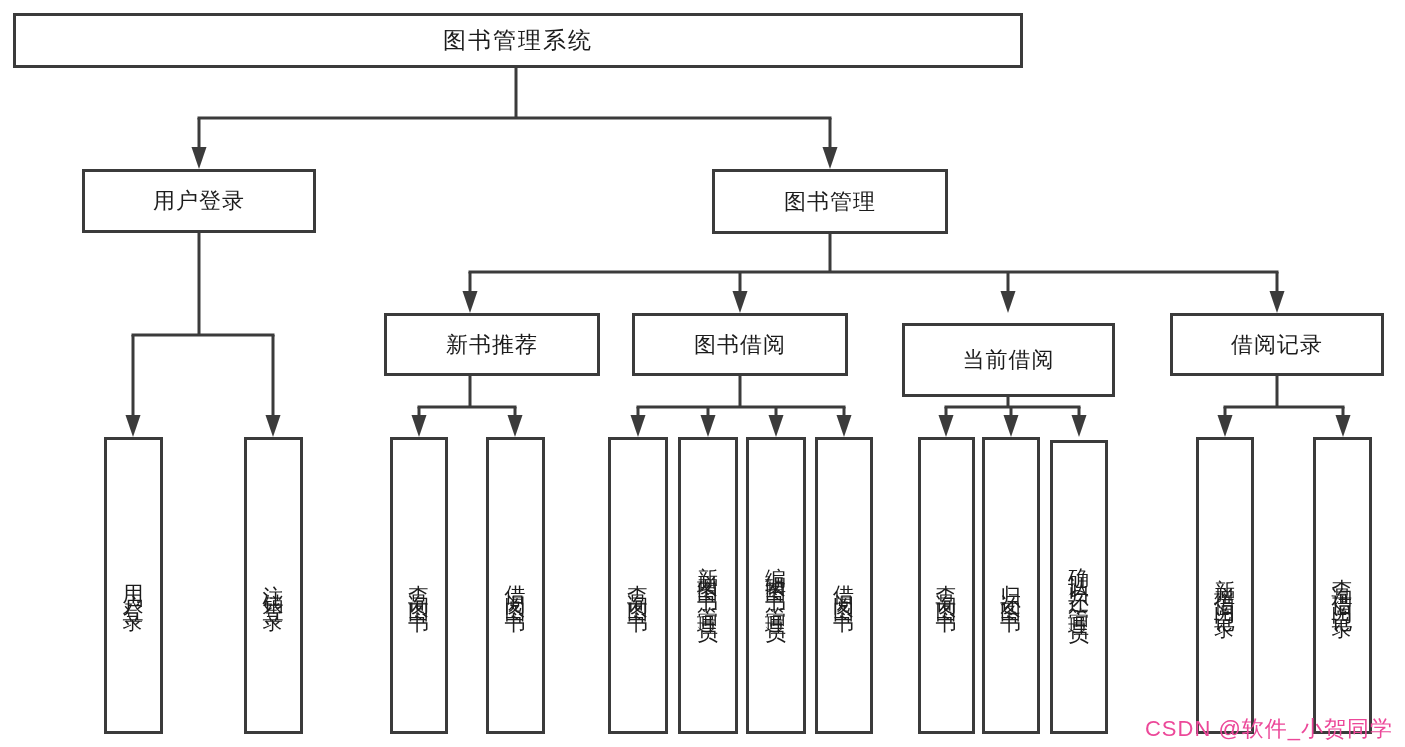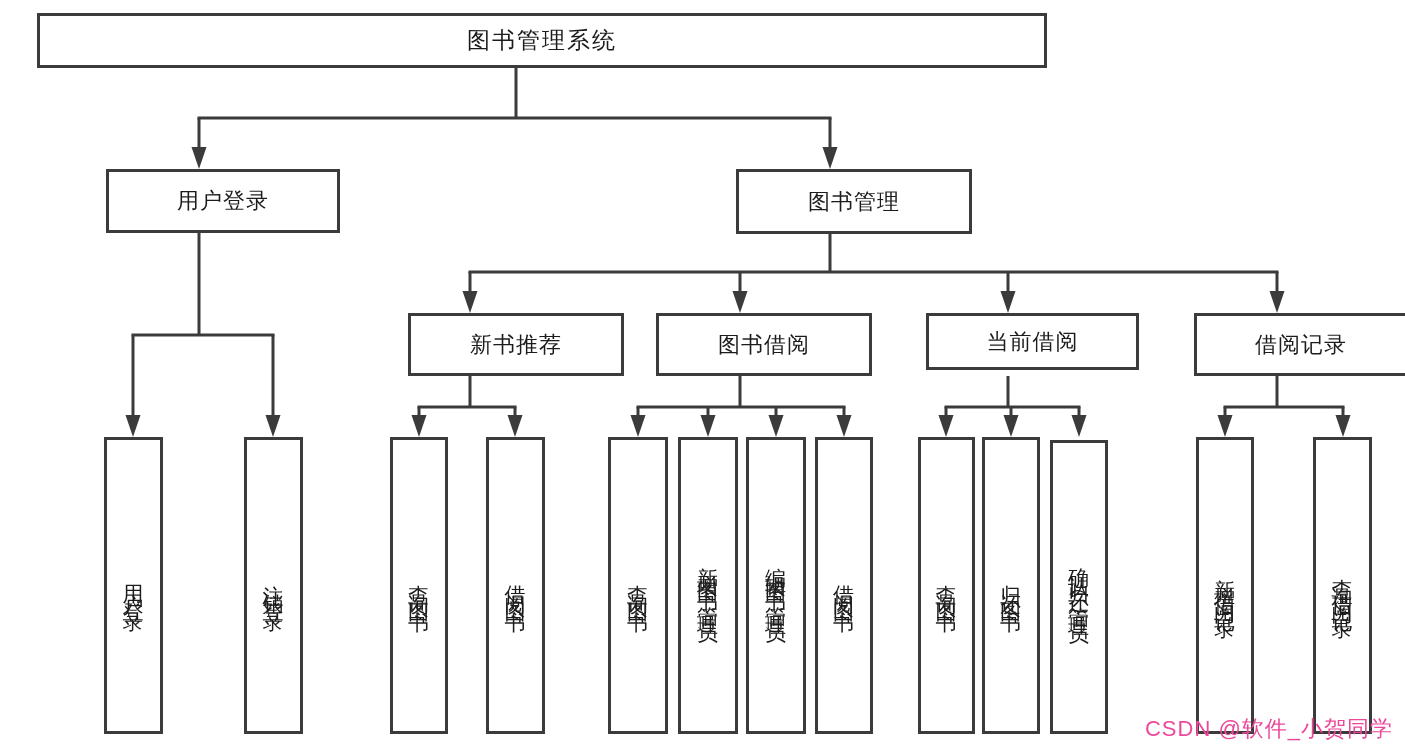--- a/index.html
+++ b/index.html
@@ -27,21 +27,20 @@
     border: 3px solid #3b3b3b;
     color: #1c1c1c;
     display: flex;
     align-items: center;
     justify-content: center;
     z-index: 2;
   }
   .hnode {
     font-size: 22px;
     letter-spacing: 1px;
-    margin-left: 24px;
   }
   .root-node {
     font-size: 23px;
     letter-spacing: 2px;
   }
   .vnode {
     writing-mode: vertical-rl;
     text-orientation: upright;
     font-size: 21px;
     letter-spacing: 8px;
@@ -156,21 +155,21 @@
     </g>
   </svg>
 
   <div class="node hnode root-node" style="left:13px; top:13px; width:1010px; height:55px;">图书管理系统</div>
 
   <div class="node hnode" style="left:82px; top:169px; width:234px; height:64px;">用户登录</div>
   <div class="node hnode" style="left:712px; top:169px; width:236px; height:65px;font-family:Liberation Serif, serif;">图书管理</div>
 
   <div class="node hnode" style="left:384px; top:313px; width:216px; height:63px;">新书推荐</div>
   <div class="node hnode" style="left:632px; top:313px; width:216px; height:63px;">图书借阅</div>
-  <div class="node hnode" style="left:902px; top:313px; width:213px; height:57px;text-align:right;">当前借阅</div>
+  <div class="node hnode" style="left:902px; top:323px; width:213px; height:74px;text-align:right;">当前借阅</div>
   <div class="node hnode" style="left:1170px; top:313px; width:214px; height:63px;">借阅记录</div>
 
   <div class="node vnode wide-space" style="left:104px; top:437px; width:59px; height:297px;">用户登录</div>
   <div class="node vnode wide-space" style="left:244px; top:437px; width:59px; height:297px;">注销登录</div>
 
   <div class="node vnode wide-space" style="left:390px; top:437px; width:58px; height:297px;">查询图书</div>
   <div class="node vnode wide-space" style="left:486px; top:437px; width:59px; height:297px;">借阅图书</div>
 
   <div class="node vnode wide-space" style="left:608px; top:437px; width:60px; height:297px;">查询图书</div>
   <div class="node vnode" style="left:678px; top:437px; width:60px; height:297px;">新增图书（管理员）</div>

